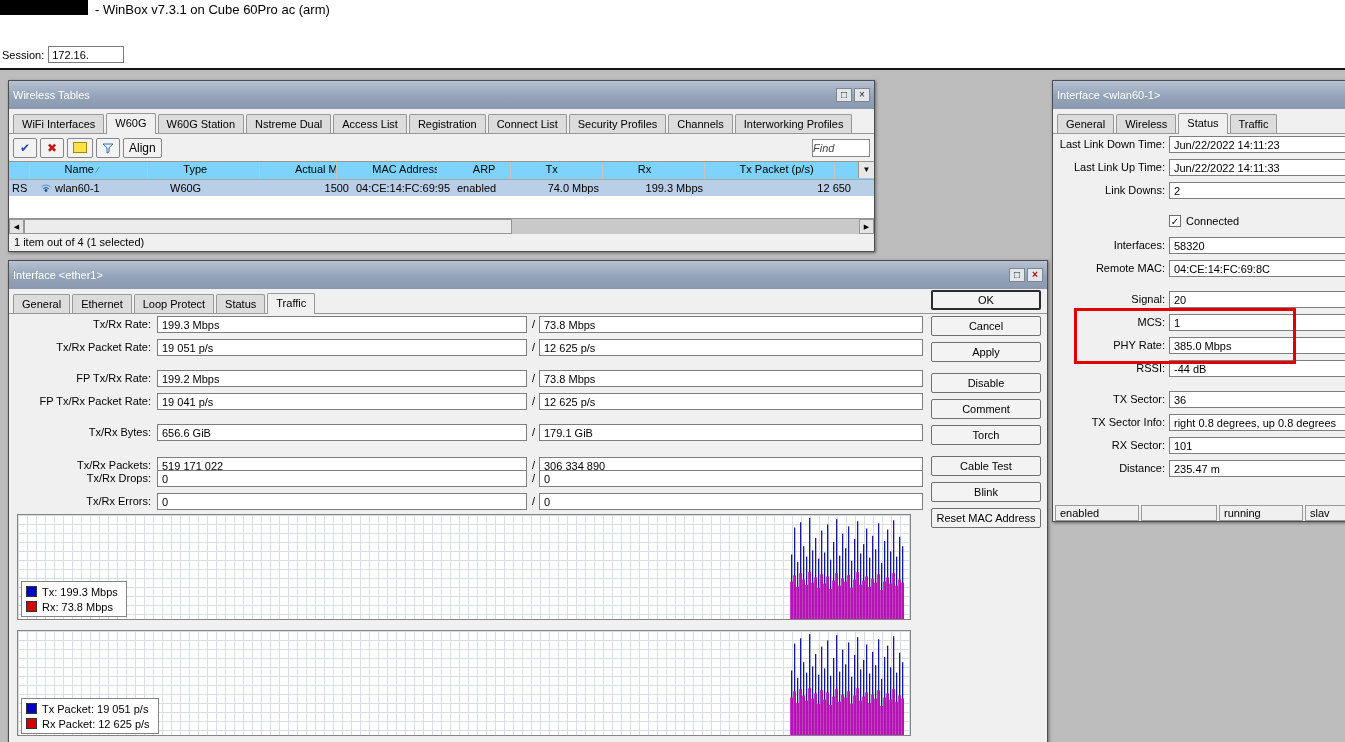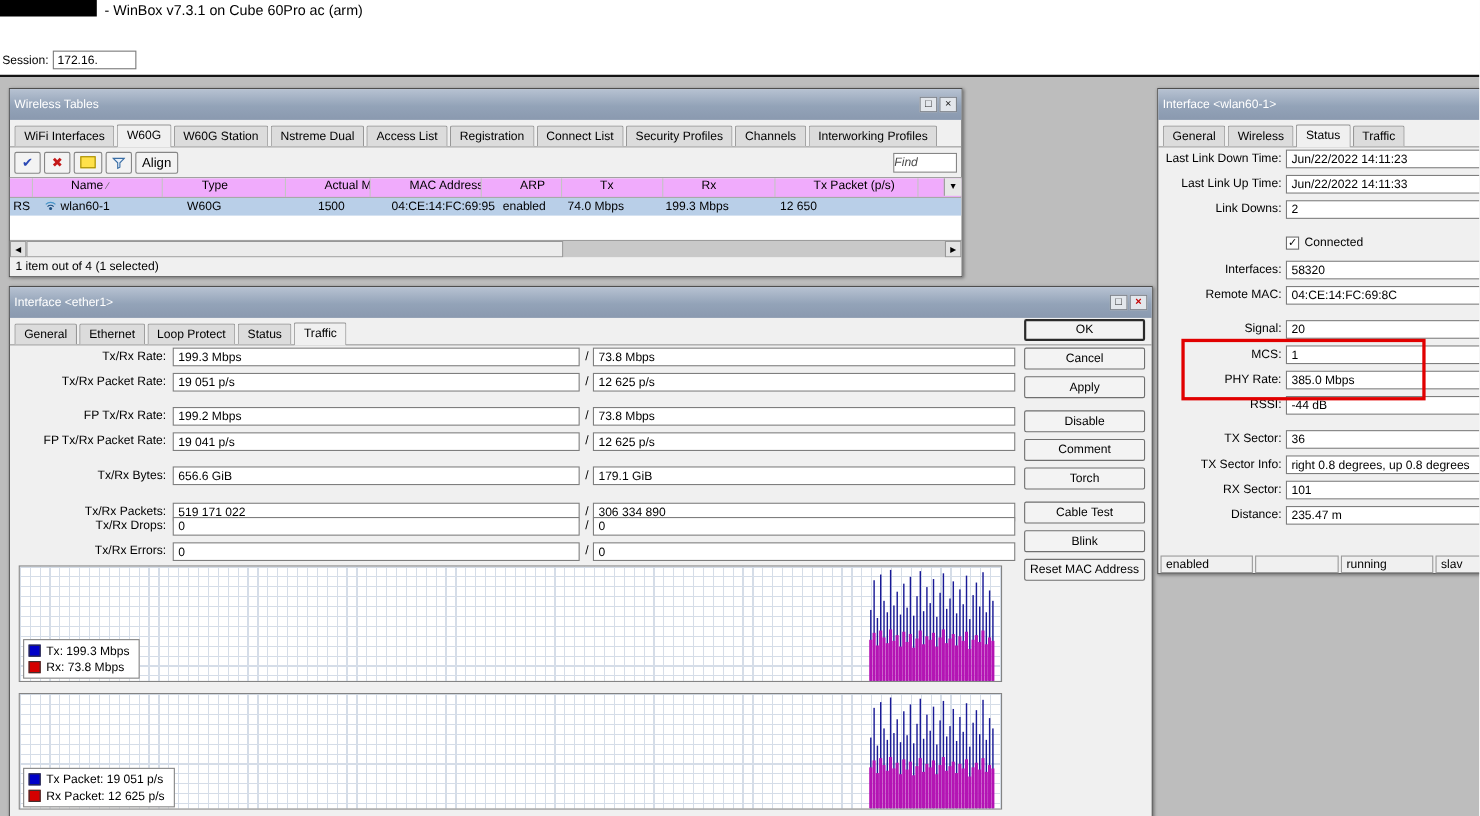--- a/index.html
+++ b/index.html
@@ -33,28 +33,28 @@
   .wt{left:8px;top:10px;width:867px;height:172px;display:flex;flex-direction:column;}
   .toolbar{display:flex;align-items:center;gap:3px;padding:3px 4px;height:27px;box-sizing:border-box;}
   .tbtn{height:20px;min-width:24px;background:#f3f3f3;border:1px solid #868686;border-radius:2px;
         display:flex;align-items:center;justify-content:center;font-size:12px;padding:0 5px;box-sizing:border-box;}
   .tbtn .ic-check{color:#2a48b4;font-size:12px;}
   .tbtn .ic-x{color:#c41818;font-size:12px;}
   .ic-comment{display:inline-block;width:12px;height:9px;background:#ffe14a;border:1px solid #a38a00;}
   .find-input{margin-left:auto;width:58px;height:18px;border:1px solid #868686;font:11px "Liberation Sans",sans-serif;padding:1px 0;box-sizing:border-box;}
   .find-input::placeholder{color:#4a4a4a;font-style:italic;opacity:1;}
   .tablearea{flex:1;background:#fff;border-top:1px solid #979797;position:relative;overflow:hidden;}
-  .thead{display:flex;height:17px;background:#f0abfc;border-bottom:1px solid #a8a8a8;position:relative;gap:32px;}
+  .thead{display:flex;height:17px;background:#7dd3fc;border-bottom:1px solid #a8a8a8;position:relative;gap:32px;}
   .th{border-right:1px solid #c4c4c4;padding:1px 3px;box-sizing:border-box;white-space:nowrap;overflow:hidden;}
   .sortmark{color:#666;font-size:9px;margin-left:3px;}
   .dropbtn{position:absolute;right:0;top:0;width:15px;height:16px;background:#e7e7e7;border-left:1px solid #979797;
            font-size:8px;text-align:center;line-height:15px;}
   .trow{display:flex;height:16px;background:#b9cfe8;line-height:14px;}
   .td{padding:1px 3px;box-sizing:border-box;white-space:nowrap;overflow:hidden;}
-  .num{text-align:left;}
+  .num{text-align:right;}
   .c0{width:28px;}.c1{width:130px;}.c2{width:119px;}.c3{width:66px;}.c4{width:102px;text-align:center;}
   .c5{width:59px;}.c6{width:89px;}.c7{width:104px;}.c8{width:148px;}.c9{flex:1;}
   .hscroll{height:15px;display:flex;background:#c9c9c9;border-top:1px solid #979797;align-items:stretch;}
   .sbtn{width:15px;background:#e3e3e3;border:1px solid #979797;font-size:7px;display:flex;align-items:center;justify-content:center;box-sizing:border-box;}
   .sthumb{width:488px;background:#ececec;border:1px solid #979797;box-sizing:border-box;}
   .strack{flex:1;}
   .wt-status{height:17px;padding:2px 5px;box-sizing:border-box;background:#f0f0f0;}
 
   
   .eth{left:8px;top:190px;width:1040px;height:484px;}

